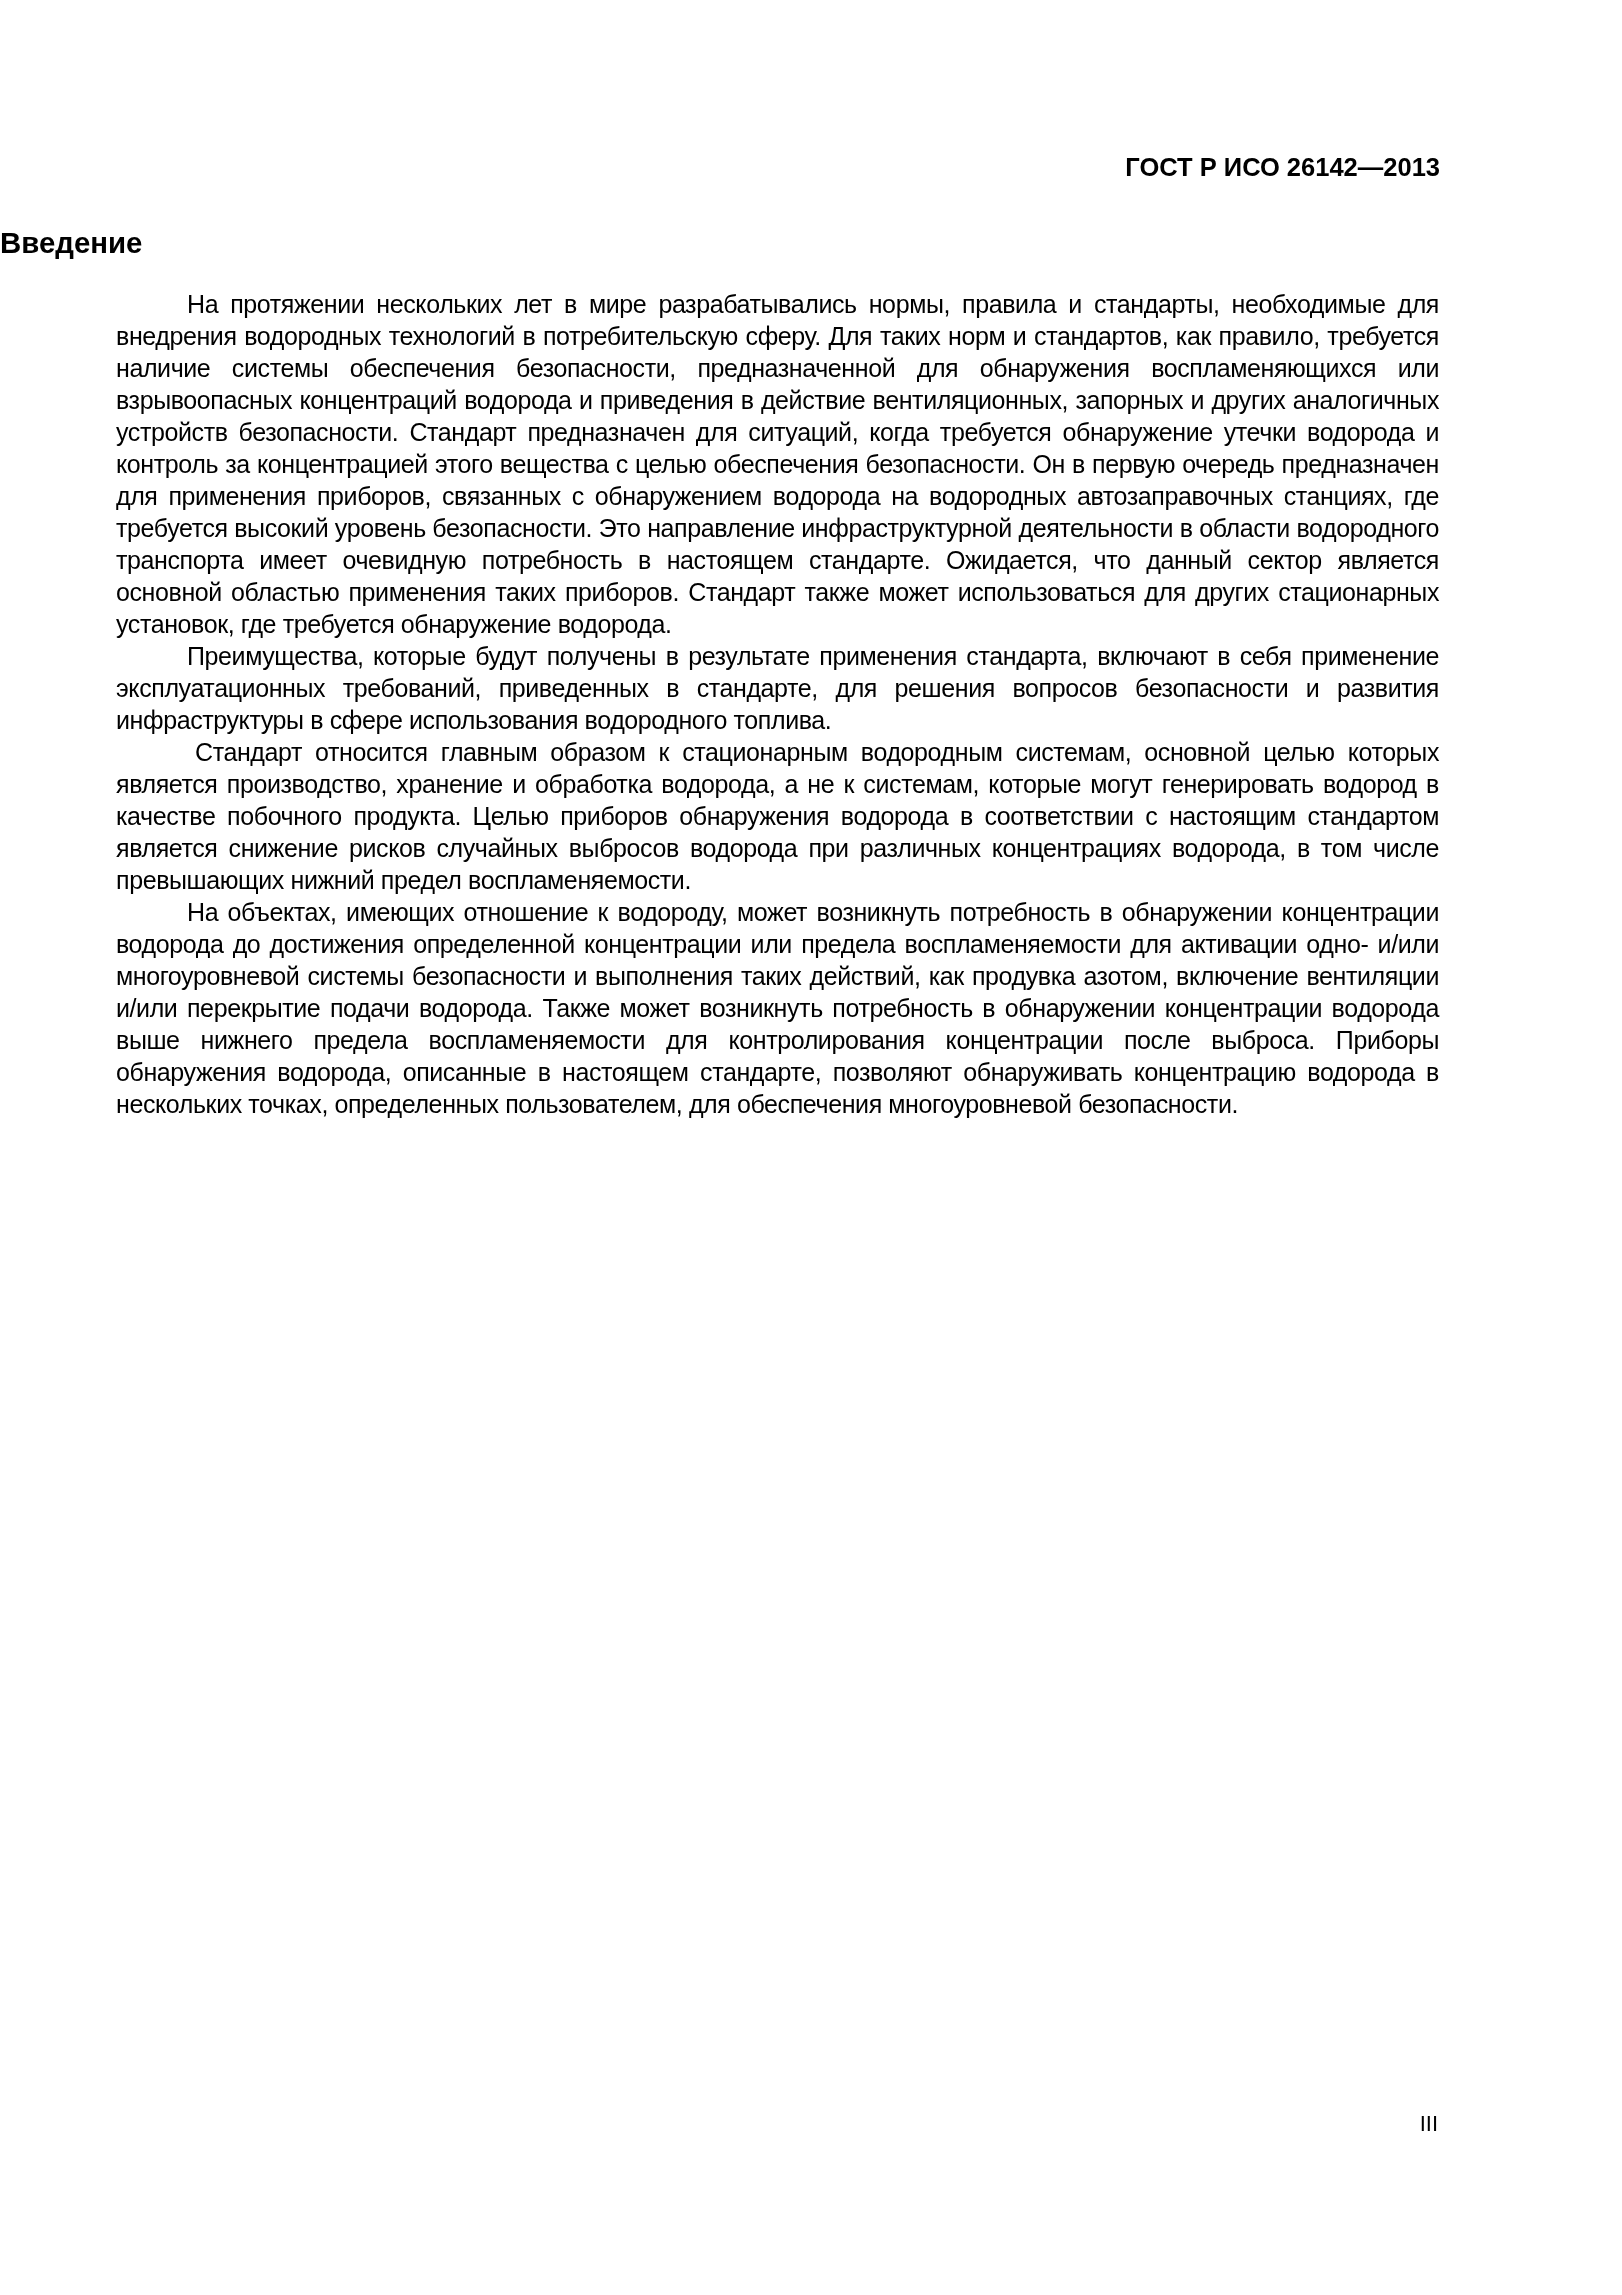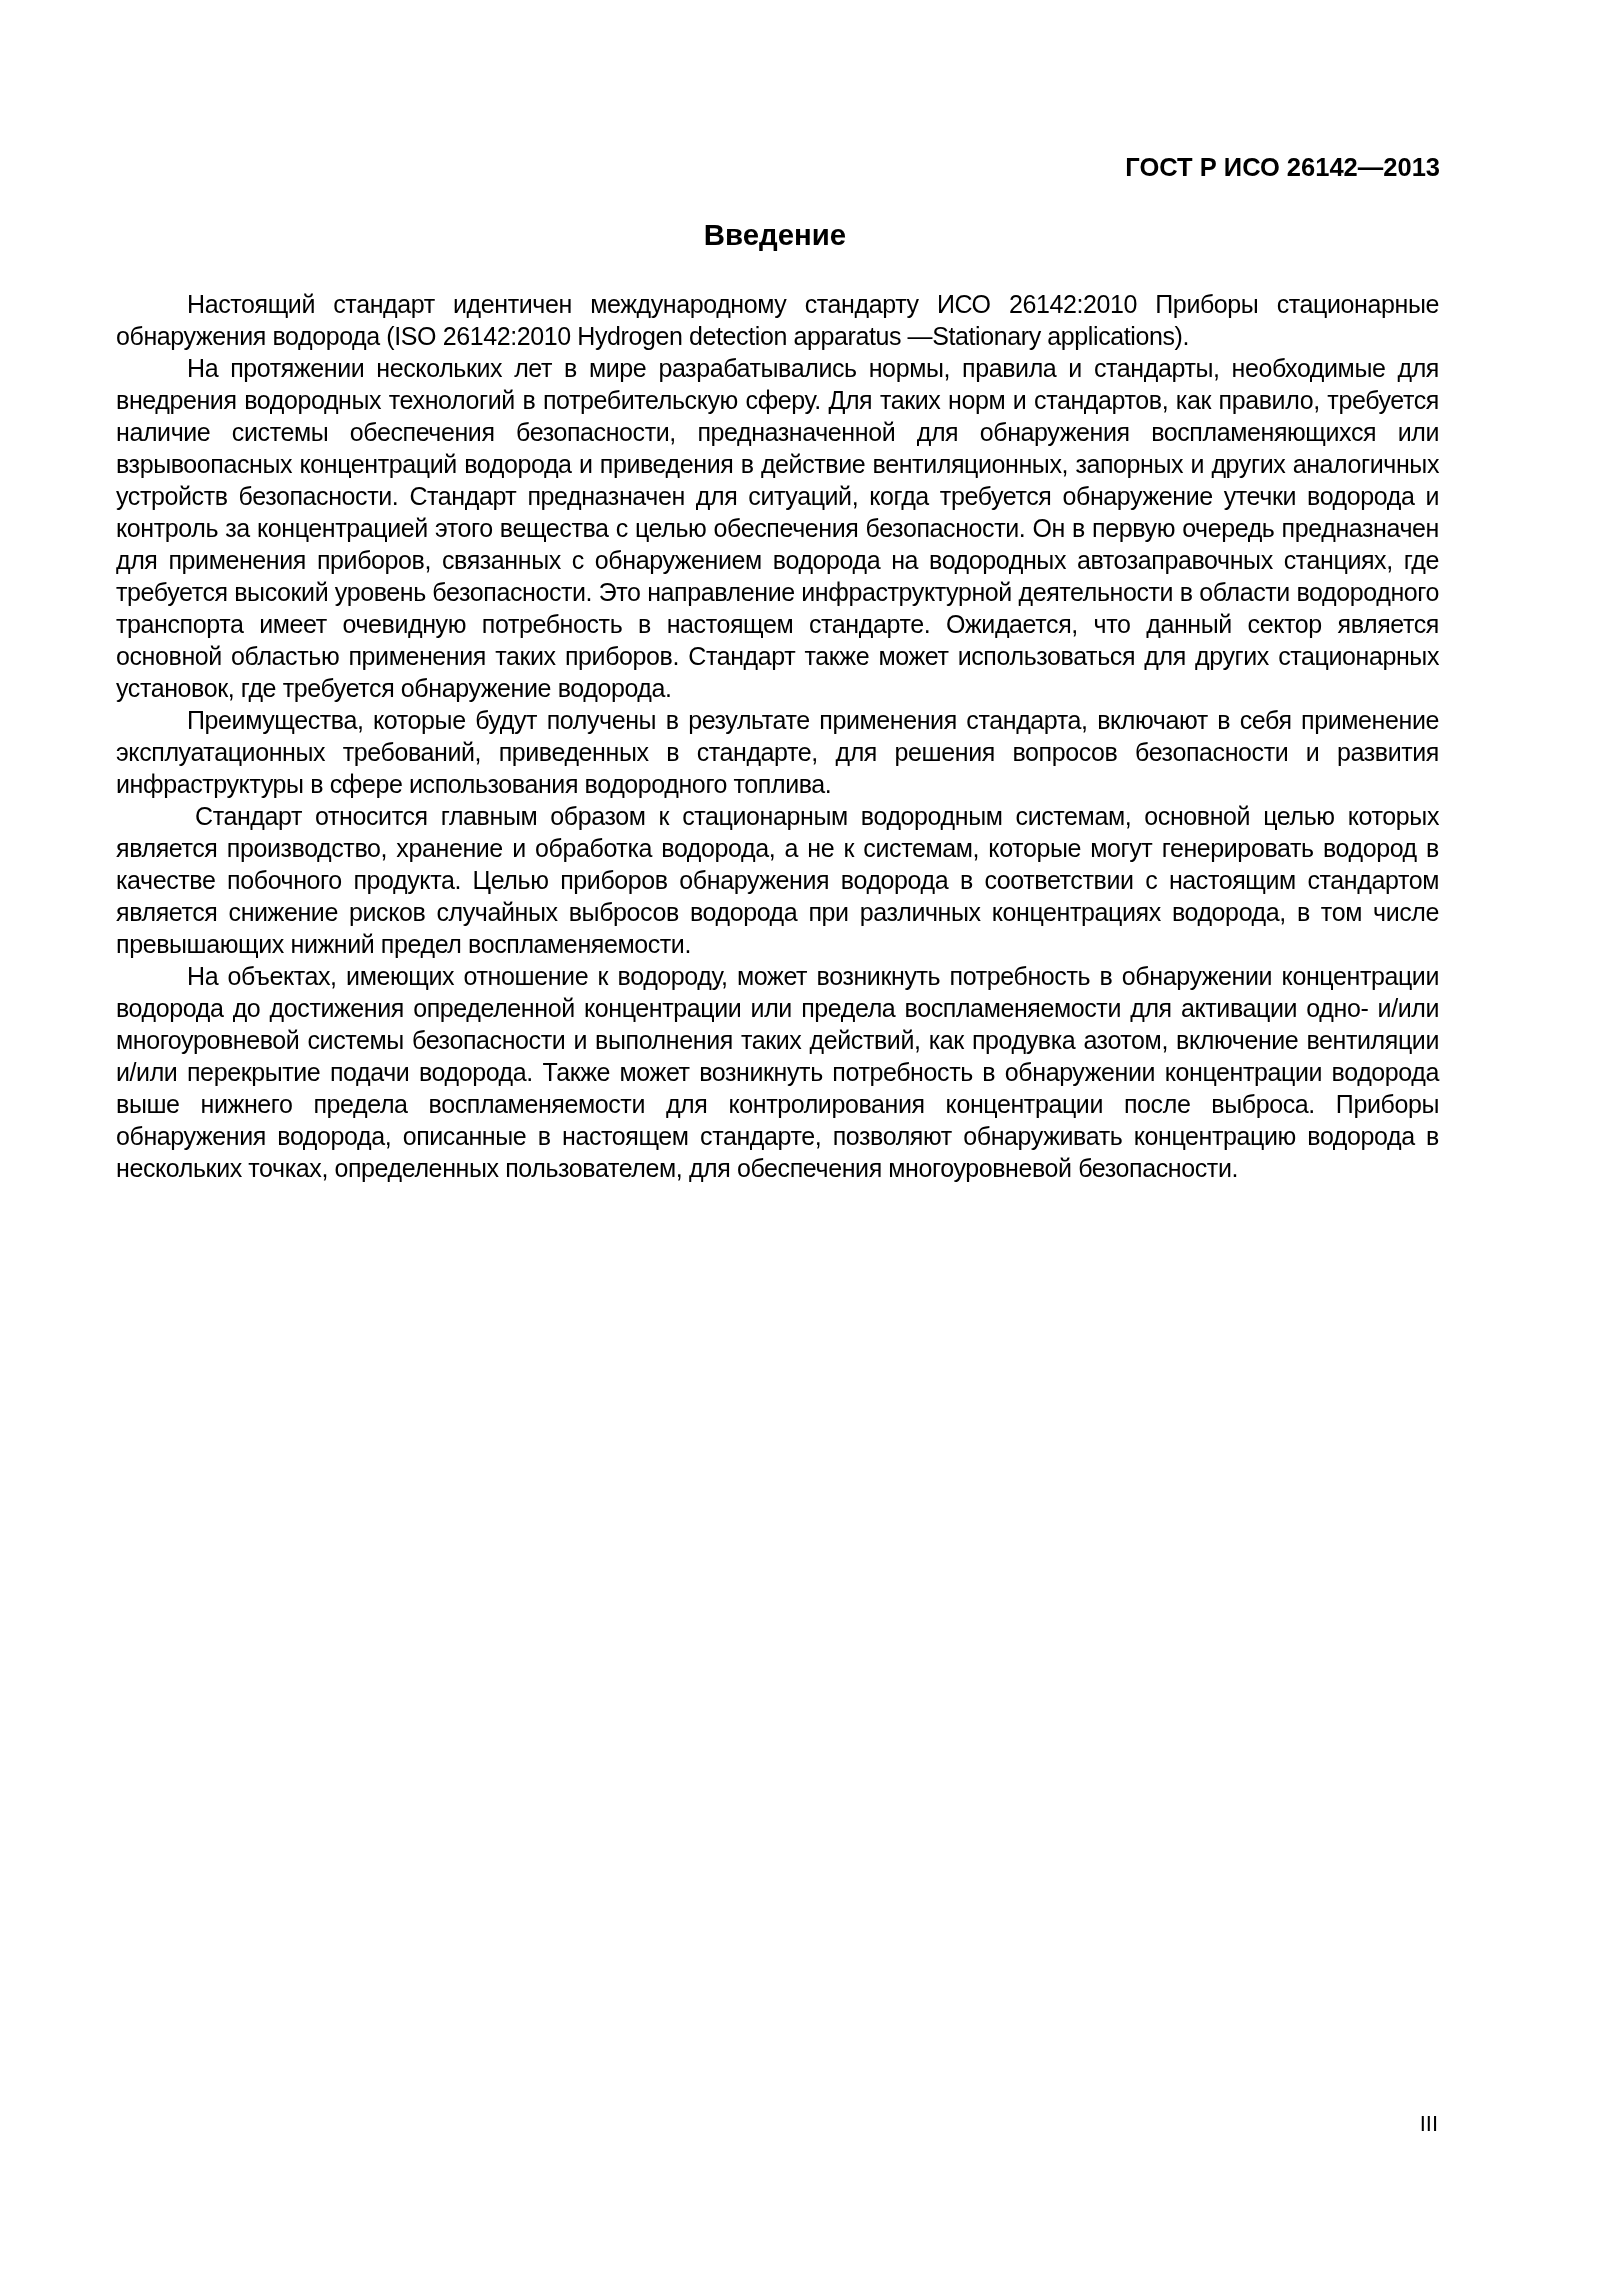--- a/index.html
+++ b/index.html
@@ -21,24 +21,24 @@
     right: 183px;
     font-size: 25.5px;
     font-weight: bold;
     letter-spacing: 0px;
     line-height: 31px;
     white-space: nowrap;
     text-align: center;
   }
   .title {
     position: absolute;
-    top: 216px;
+    top: 224px;
     left: 0;
     width: 1550px;
-    text-align: center;
+    text-align: left;
     font-size: 29.4px;
     font-weight: bold;
     line-height: 37px;
   }
   .body-text {
     position: absolute;
     top: 288px;
     left: 116px;
     width: 1323px;
     font-size: 25px;
@@ -63,21 +63,20 @@
   }
 </style>
 </head>
 <body>
 
 <div class="doc-code">ГОСТ Р ИСО 26142—2013</div>
 
 <div class="title">Введение</div>
 
 <div class="body-text">
-  <p>Настоящий стандарт идентичен международному стандарту ИСО 26142:2010 Приборы стационарные обнаружения водорода (ISO 26142:2010 Hydrogen detection apparatus —Stationary applications).</p>
   <p>На протяжении нескольких лет в мире разрабатывались нормы, правила и стандарты, необходимые для внедрения водородных технологий в потребительскую сферу. Для таких норм и стандартов, как правило, требуется наличие системы обеспечения безопасности, предназначенной для обнаружения воспламеняющихся или взрывоопасных концентраций водорода и приведения в действие вентиляционных, запорных и других аналогичных устройств безопасности. Стандарт предназначен для ситуаций, когда требуется обнаружение утечки водорода и контроль за концентрацией этого вещества с целью обеспечения безопасности. Он в первую очередь предназначен для применения приборов, связанных с обнаружением водорода на водородных автозаправочных станциях, где требуется высокий уровень безопасности. Это направление инфраструктурной деятельности в области водородного транспорта имеет очевидную потребность в настоящем стандарте. Ожидается, что данный сектор является основной областью применения таких приборов. Стандарт также может использоваться для других стационарных установок, где требуется обнаружение водорода.</p>
   <p>Преимущества, которые будут получены в результате применения стандарта, включают в себя применение эксплуатационных требований, приведенных в стандарте, для решения вопросов безопасности и развития инфраструктуры в сфере использования водородного топлива.</p>
   <p class="extra-indent">Стандарт относится главным образом к стационарным водородным системам, основной целью которых является производство, хранение и обработка водорода, а не к системам, которые могут генерировать водород в качестве побочного продукта. Целью приборов обнаружения водорода в соответствии с настоящим стандартом является снижение рисков случайных выбросов водорода при различных концентрациях водорода, в том числе превышающих нижний предел воспламеняемости.</p>
   <p>На объектах, имеющих отношение к водороду, может возникнуть потребность в обнаружении концентрации водорода до достижения определенной концентрации или предела воспламеняемости для активации одно- и/или многоуровневой системы безопасности и выполнения таких действий, как продувка азотом, включение вентиляции и/или перекрытие подачи водорода. Также может возникнуть потребность в обнаружении концентрации водорода выше нижнего предела воспламеняемости для контролирования концентрации после выброса. Приборы обнаружения водорода, описанные в настоящем  стандарте, позволяют обнаруживать концентрацию водорода в нескольких точках, определенных пользователем, для обеспечения многоуровневой безопасности.</p>
 </div>
 
 <div class="page-number">III</div>
 
 
 </body></html>

